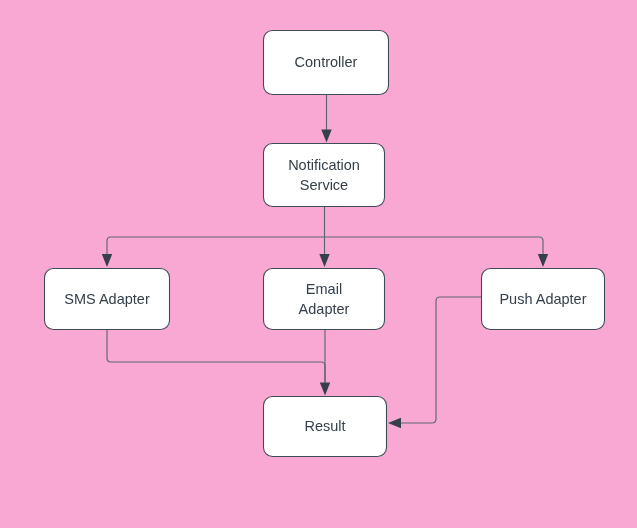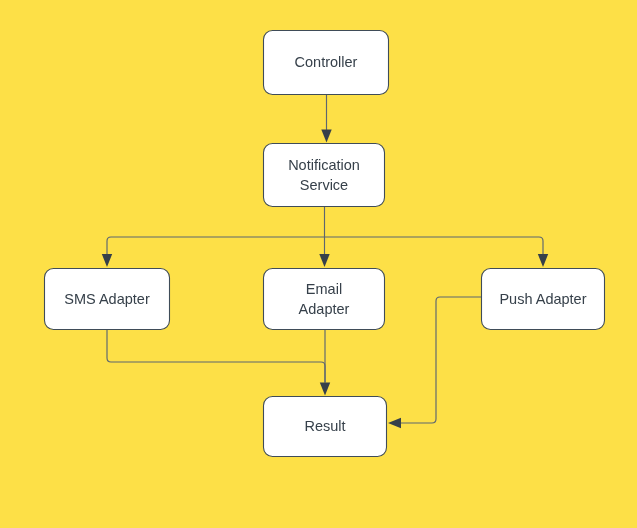--- a/index.html
+++ b/index.html
@@ -10,21 +10,21 @@
   body {
     width: 637px;
     height: 528px;
     font-family: "Liberation Sans", sans-serif;
     overflow: hidden;
   }
   #diagram-root {
     position: relative;
     width: 637px;
     height: 528px;
-    background: #fde047;
+    background: #f9a8d4;
   }
   #flow-svg {
     position: absolute;
     left: 0;
     top: 0;
     width: 637px;
     height: 528px;
     display: block;
   }
   .node-label {

